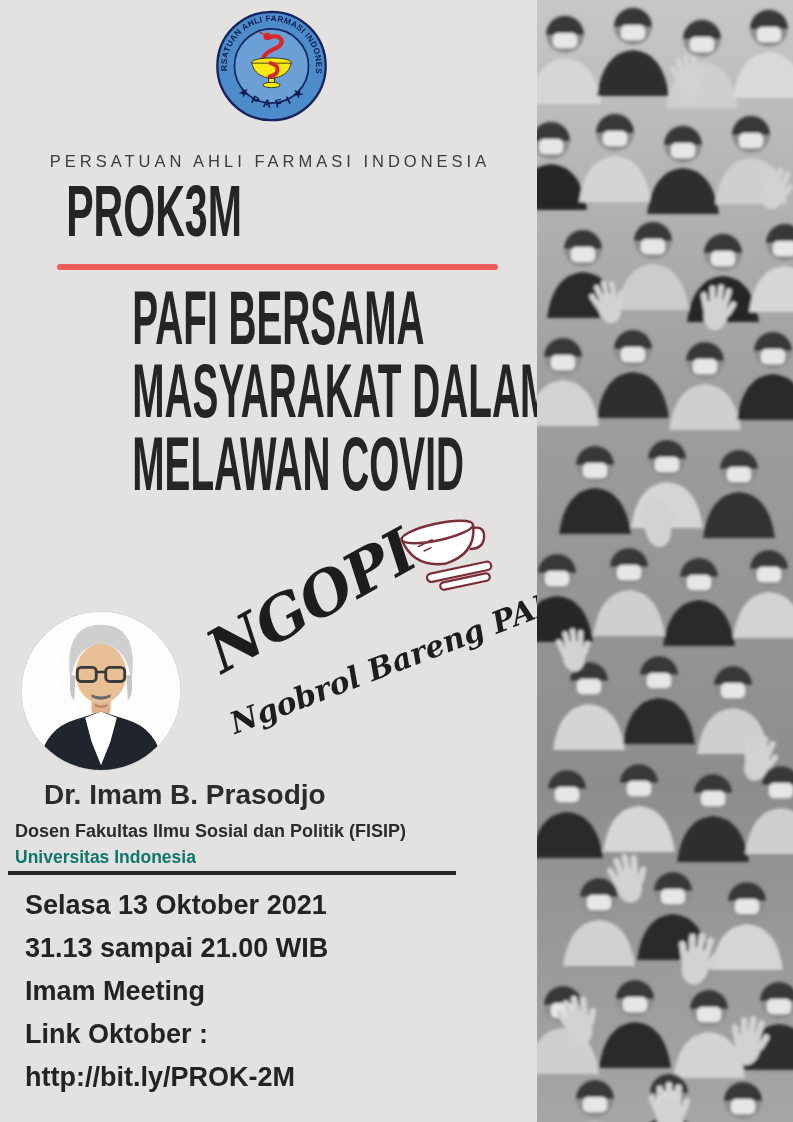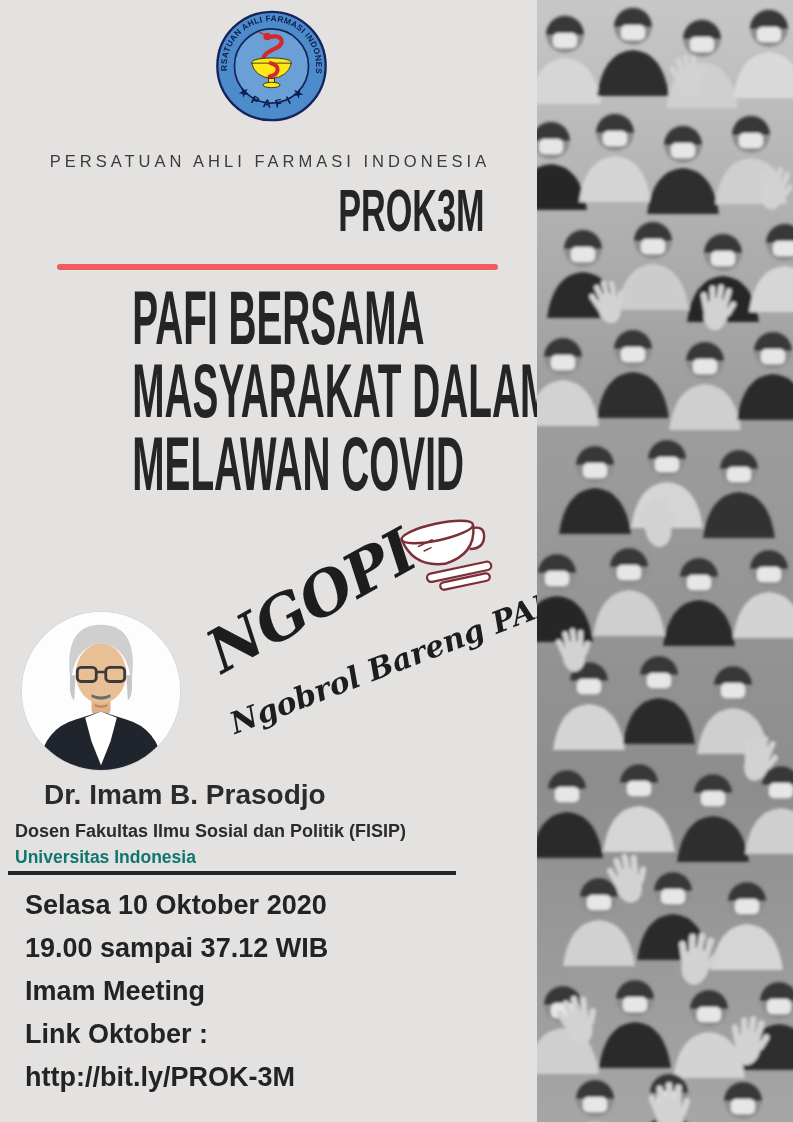--- a/index.html
+++ b/index.html
@@ -4,22 +4,22 @@
 <style>
   html,body{margin:0;padding:0;background:#bfbfbf;}
   .poster{position:relative;width:793px;height:1122px;background:#e3e2e1;overflow:hidden;
           font-family:"Liberation Sans",sans-serif;}
 
   .logo{position:absolute;left:199px;top:9px;width:145px;height:114px;}
 
   .org-name{position:absolute;left:0;top:152px;width:540px;text-align:center;
             font-size:16.5px;letter-spacing:4px;color:#3c3b3b;font-weight:500;white-space:nowrap;}
 
-  .title{position:absolute;left:0;top:161px;width:540px;text-align:right;
-         font-size:60px;line-height:100px;font-weight:800;color:#262525;white-space:nowrap;}
+  .title{position:absolute;left:0;top:161px;width:540px;text-align:left;
+         font-size:72px;line-height:100px;font-weight:800;color:#262525;white-space:nowrap;}
   .title span{display:inline-block;transform:scaleX(0.57);transform-origin:50% 50%;}
 
   .red-line{position:absolute;left:57px;top:264px;width:441px;height:6px;background:#f25c5c;border-radius:3px;}
 
   .subtitle{position:absolute;left:0;top:281px;width:540px;text-align:center;
             font-size:76px;line-height:73px;font-weight:800;color:#262525;white-space:nowrap;}
   .subtitle span{display:block;transform:scaleX(0.51);transform-origin:50% 50%;}
 
   .ngopi{position:absolute;left:196px;top:566px;width:230px;text-align:center;
          font-family:"DejaVu Serif",serif;font-style:italic;font-weight:700;
@@ -112,25 +112,25 @@
       <path d="M 46,59 Q 50,61 54,59" stroke="#b08964" stroke-width="1.2" fill="none"></path>
     </svg>
   </div>
   <div class="speaker-name">Dr. Imam B. Prasodjo</div>
   <div class="speaker-aff1">Dosen Fakultas Ilmu Sosial dan Politik (FISIP)</div>
   <div class="speaker-aff2">Universitas Indonesia</div>
 
   <div class="divider"></div>
 
   <div class="event">
-    <div>Selasa 10 Oktober 2020</div>
-    <div>19.00 sampai 37.12 WIB</div>
+    <div>Selasa 13 Oktober 2021</div>
+    <div>31.13 sampai 21.00 WIB</div>
     <div>Imam Meeting</div>
     <div>Link Oktober :</div>
-    <div>http://bit.ly/PROK-3M</div>
+    <div>http://bit.ly/PROK-2M</div>
   </div>
 
   <svg class="photo" viewBox="0 0 256 1122" preserveAspectRatio="none">
     <defs>
       <linearGradient id="cbg" x1="0" y1="0" x2="0" y2="1">
         <stop offset="0" stop-color="#c7c7c7"></stop>
         <stop offset="0.35" stop-color="#9e9e9e"></stop>
         <stop offset="0.7" stop-color="#8d8d8d"></stop>
         <stop offset="1" stop-color="#a6a6a6"></stop>
       </linearGradient>

